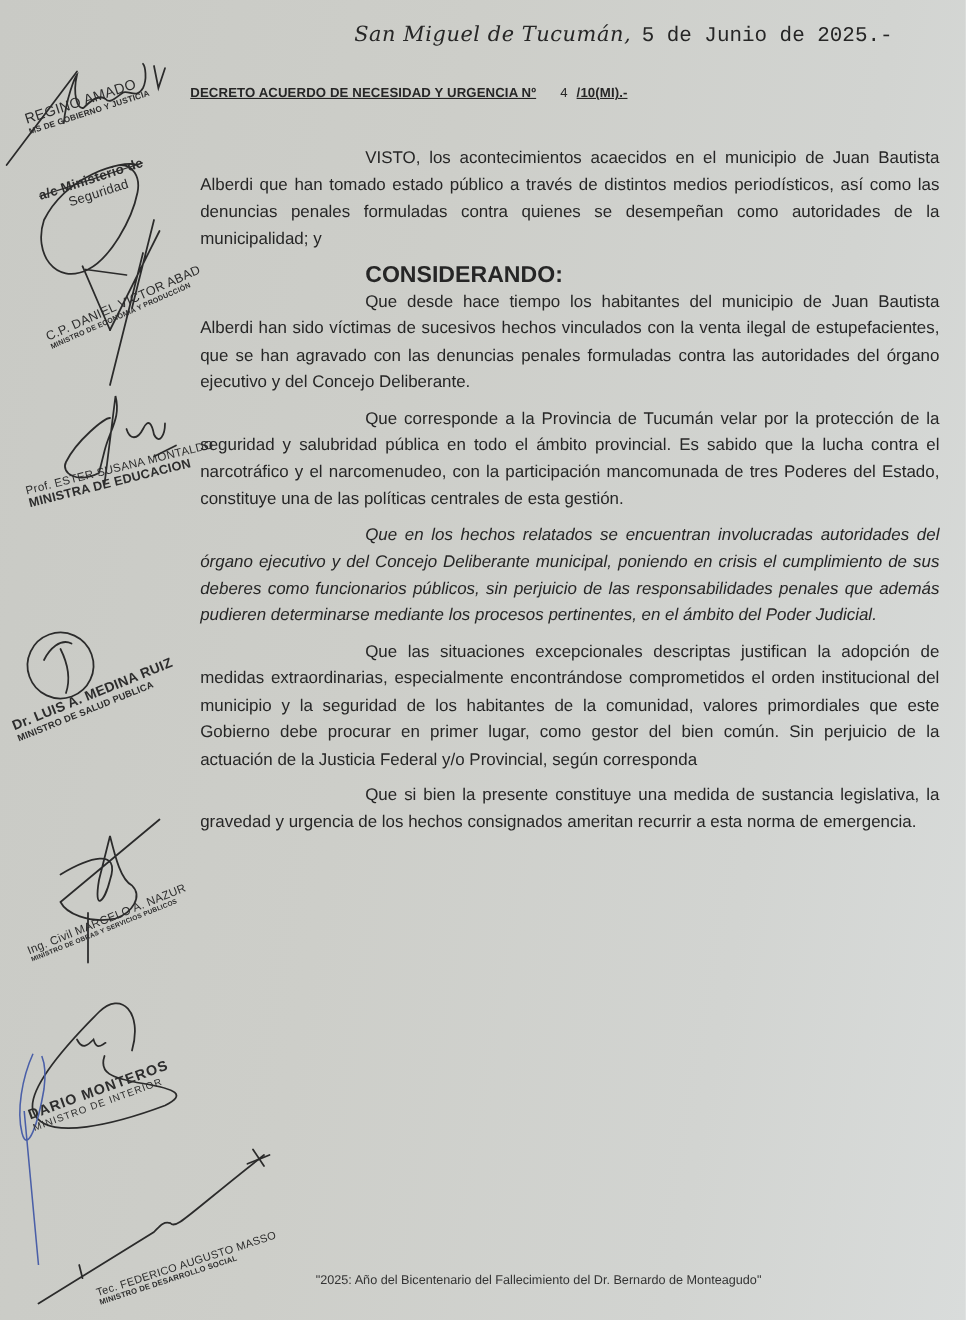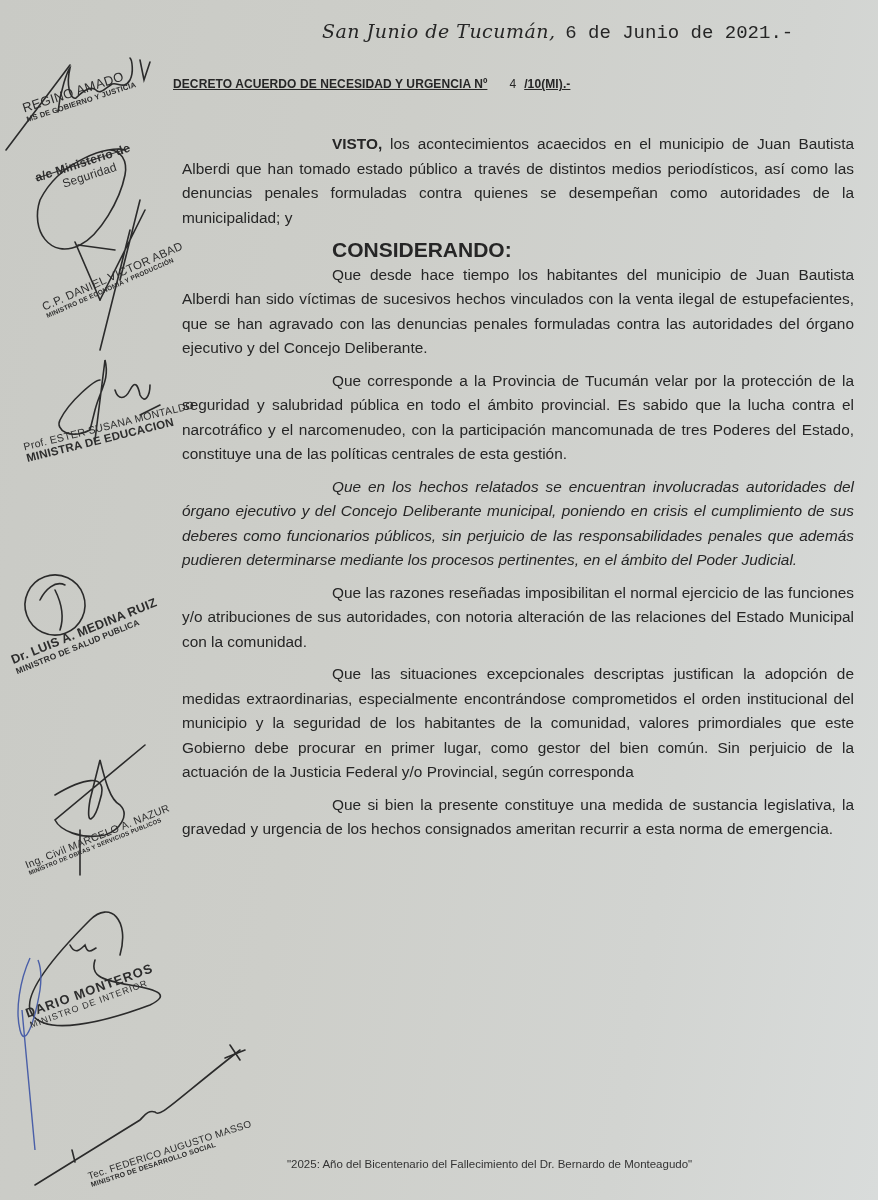--- a/index.html
+++ b/index.html
@@ -26,21 +26,21 @@
   .title .num { display: inline-block; margin-left: 22px; font-weight: normal; }
   .title .suffix { margin-left: 8px; }
   .body {
     position: absolute; left: 182px; top: 132px; width: 672px;
     font-size: 15.4px; line-height: 24.5px; text-align: justify;
   }
   .para { margin: 0; text-indent: 150px; }
   .heading {
     margin: 0; padding-left: 150px; font-weight: bold; font-size: 21px;
   }
-  .b { font-weight: bold; }
+  .b { font-weight: normal; }
   .footer {
     position: absolute; left: 287px; top: 1158px; font-size: 11.5px; white-space: nowrap; color: #333;
   }
   .sig { position: absolute; font-family: "Liberation Sans", sans-serif; color: #2d2d2d; white-space: nowrap; transform-origin: left bottom; }
   .sig .name { font-size: 11.5px; letter-spacing: 0.3px; display: block; }
   .sig .role { font-size: 7.5px; font-weight: bold; letter-spacing: 0.2px; display: block; }
   svg.strokes { position: absolute; left: 0; top: 0; pointer-events: none; }
 </style>
 </head>
 <body>
@@ -99,32 +99,31 @@
 <div class="sig" style="left:32px; top:1005px; transform: rotate(-20deg);">
   <span class="name" style="font-size:13px; font-weight:bold; letter-spacing:1px;">DARIO MONTEROS</span>
   <span class="role" style="font-size:9px; font-weight:normal; letter-spacing:1px;">MINISTRO DE INTERIOR</span>
 </div>
 <div class="sig" style="left:92px; top:1170px; transform: rotate(-18deg);">
   <span class="name" style="font-size:10px;">Tec. FEDERICO AUGUSTO MASSO</span>
   <span class="role" style="font-size:7px;">MINISTRO DE DESARROLLO SOCIAL</span>
 </div>
 
 <div class="header-date">
-  <span class="script">San Junio de Tucumán,</span>
-  <span class="mono">6 de Junio de 2021.-</span>
+  <span class="script">San Miguel de Tucumán,</span>
+  <span class="mono">5 de Junio de 2025.-</span>
 </div>
 
 <div class="title">
   <span>DECRETO ACUERDO DE NECESIDAD Y URGENCIA Nº</span><span class="num">4</span><span class="suffix">/10(MI).-</span>
 </div>
 
 <div class="body">
   <p class="para"><span class="b">VISTO,</span><span> los acontecimientos acaecidos en el municipio de Juan Bautista Alberdi que han tomado estado público a través de distintos medios periodísticos, así como las denuncias penales formuladas contra quienes se desempeñan como autoridades de la municipalidad; y</span></p>
   <p class="heading" style="margin-top:8px;">CONSIDERANDO:</p>
   <p class="para">Que desde hace tiempo los habitantes del municipio de Juan Bautista Alberdi han sido víctimas de sucesivos hechos vinculados con la venta ilegal de estupefacientes, que se han agravado con las denuncias penales formuladas contra las autoridades del órgano ejecutivo y del Concejo Deliberante.</p>
   <p class="para" style="margin-top:8px;">Que corresponde a la Provincia de Tucumán velar por la protección de la seguridad y salubridad pública en todo el ámbito provincial. Es sabido que la lucha contra el narcotráfico y el narcomenudeo, con la participación mancomunada de tres Poderes del Estado, constituye una de las políticas centrales de esta gestión.</p>
   <p class="para" style="margin-top:8px;font-style:italic;">Que en los hechos relatados se encuentran involucradas autoridades del órgano ejecutivo y del Concejo Deliberante municipal, poniendo en crisis el cumplimiento de sus deberes como funcionarios públicos, sin perjuicio de las responsabilidades penales que además pudieren determinarse mediante los procesos pertinentes, en el ámbito del Poder Judicial.</p>
-  <p class="para" style="margin-top:8px;">Que las razones reseñadas imposibilitan el normal ejercicio de las funciones y/o atribuciones de sus autoridades, con notoria alteración de las relaciones del Estado Municipal con la comunidad.</p>
   <p class="para" style="margin-top:8px;">Que las situaciones excepcionales descriptas justifican la adopción de medidas extraordinarias, especialmente encontrándose comprometidos el orden institucional del municipio y la seguridad de los habitantes de la comunidad, valores primordiales que este Gobierno debe procurar en primer lugar, como gestor del bien común. Sin perjuicio de la actuación de la Justicia Federal y/o Provincial, según corresponda</p>
   <p class="para" style="margin-top:8px;">Que si bien la presente constituye una medida de sustancia legislativa, la gravedad y urgencia de los hechos consignados ameritan recurrir a esta norma de emergencia.</p>
 </div>
 
 <div class="footer">"2025: Año del Bicentenario del Fallecimiento del Dr. Bernardo de Monteagudo"</div>
 
 </body></html>

